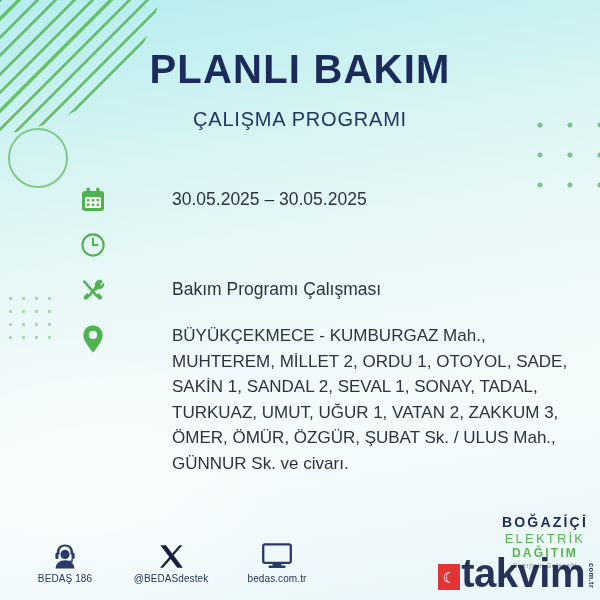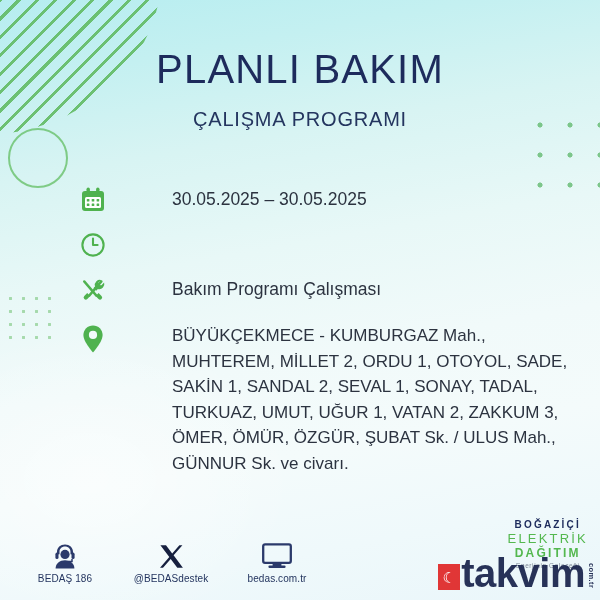--- a/index.html
+++ b/index.html
@@ -86,21 +86,21 @@
     width: 420px;
     height: 300px;
     border-radius: 50%;
     background: radial-gradient(ellipse at center, rgba(255,255,255,.55) 0%, rgba(255,255,255,0) 70%);
   }
 
   
   #header { position: absolute; top: 48px; left: 0; width: 600px; text-align: center; }
   #title-main {
     font-size: 40px;
-    font-weight: normal;
+    font-weight: bold;
     letter-spacing: 1.2px;
     color: #1d2b5c;
     line-height: 1.05;
   }
   #title-sub {
     font-size: 20px;
     font-weight: normal;
     letter-spacing: .8px;
     color: #24355f;
     line-height: 1.18;
@@ -135,21 +135,21 @@
   .social-glyph { height: 34px; display: flex; align-items: center; justify-content: center; }
   .social-label {
     font-size: 10px;
     color: #24355f;
     letter-spacing: .1px;
     white-space: nowrap;
   }
 
   
   #brand { position: absolute; right: 12px; bottom: 24px; text-align: center; line-height: 1.18; }
-  .brand-l1 { font-size: 10px; font-weight: bold; letter-spacing: 2.2px; color: #1d2b5c; }
+  .brand-l1 { font-size: 14px; font-weight: bold; letter-spacing: 2.2px; color: #1d2b5c; }
   .brand-l2 { font-size: 13px; font-weight: normal; letter-spacing: 2.2px; color: #54b84f; }
   .brand-l3 { font-size: 12px; font-weight: bold; letter-spacing: 2.2px; color: #54b84f; }
   .brand-l4 { font-size: 6.5px; letter-spacing: .6px; color: #7d8896; margin-top: 2px; }
 
   
   #watermark {
     position: absolute;
     right: 4px;
     bottom: 4px;
     display: flex;

